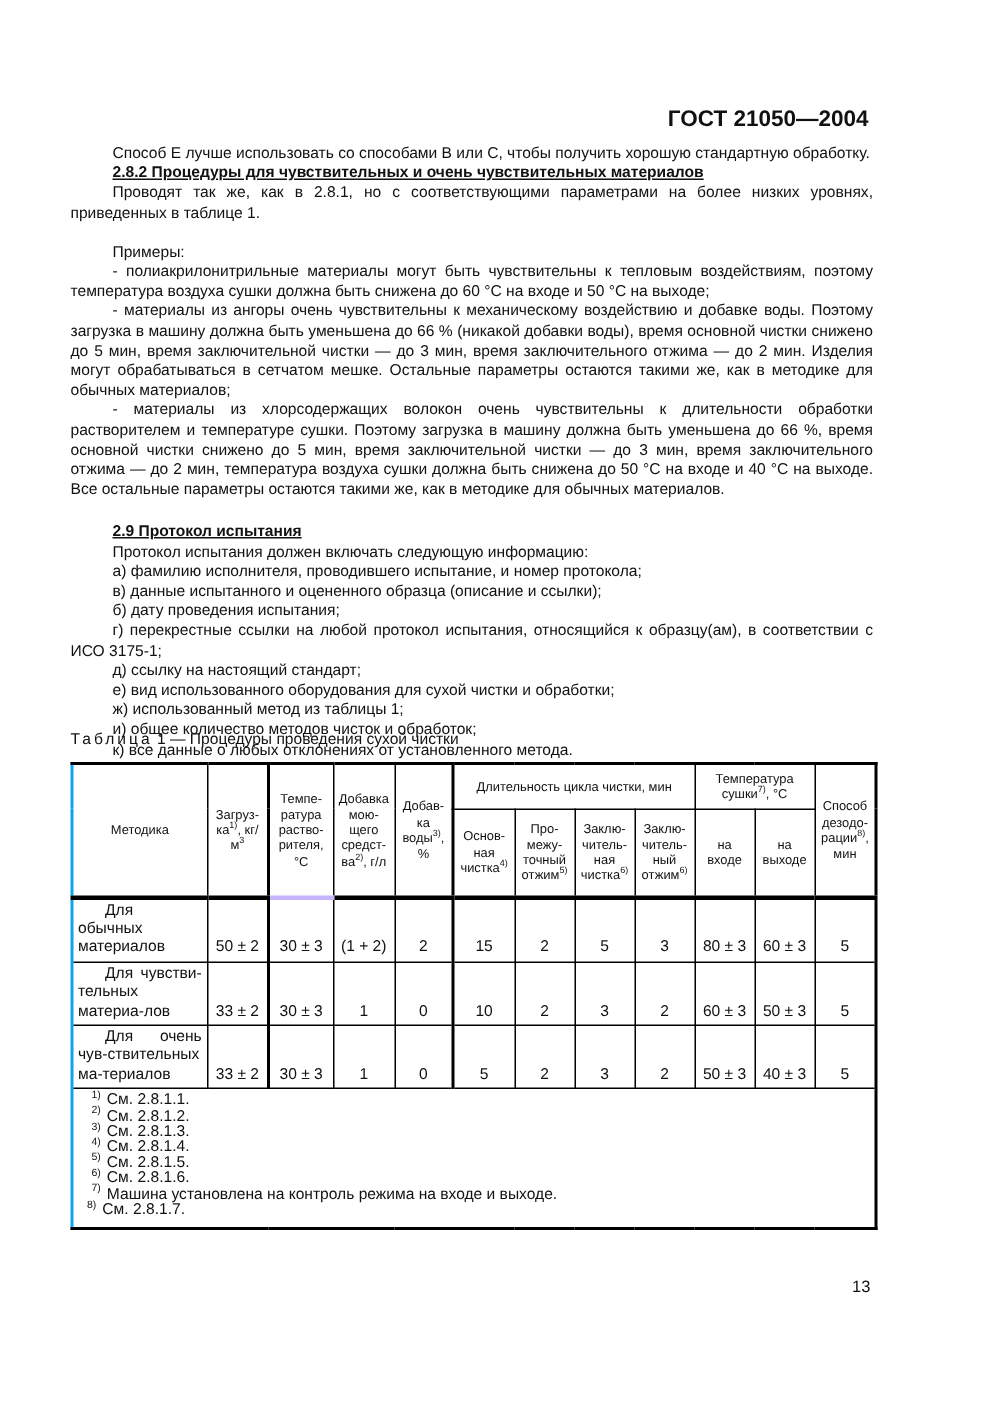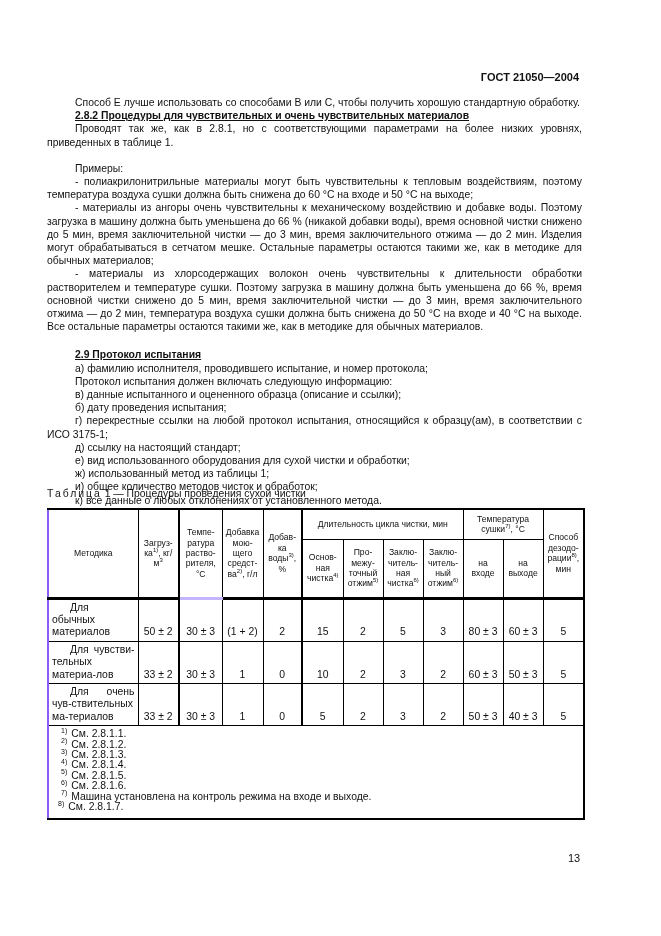--- a/index.html
+++ b/index.html
@@ -1,31 +1,31 @@
 <!DOCTYPE html>
 <html><head>
 <meta charset="utf-8">
 <style>
   html, body { margin: 0; padding: 0; background: #ffffff; }
   body { width: 661px; height: 936px; position: relative; overflow: hidden;
          font-family: "Liberation Sans", sans-serif; color: #111; font-size: 10.4px; }
-  .page-header { position: absolute; top: 71px; right: 82px; font-weight: bold; font-size: 11px; }
+  .page-header { position: absolute; top: 71px; right: 82px; font-weight: bold; font-size: 15px; }
   .body-text { position: absolute; left: 47px; width: 535px; top: 96px; line-height: 13.2px; }
   .body-text p { margin: 0; text-align: justify; text-indent: 28px; }
   .body-text .heading { font-weight: bold; text-decoration: underline; }
   .gap { height: 13px; }
   .gap-lg { height: 15px; }
   .caption { position: absolute; left: 47px; top: 488px; font-size: 10.4px; }
   .caption .spaced { letter-spacing: 2px; }
   table.t1 { position: absolute; left: 47px; top: 508px; width: 536px;
              border-collapse: collapse; font-size: 8.6px; table-layout: fixed; }
   table.t1 td, table.t1 th { border: 1px solid #000; padding: 0 2px; font-weight: normal;
              text-align: center; vertical-align: middle; line-height: 10.4px; }
   table.t1 tr.head-bottom th { border-bottom: 3px solid #000; }
-  table.t1 .thick-l { border-left: 2px solid #8b5cf6; margin-top: 41px; }
+  table.t1 .thick-l { border-left: 2px solid #0ea5e9; margin-top: 41px; }
   table.t1 .thick-r { border-right: 2px solid #000; }
   table.t1 .outer-t th { border-top: 2px solid #000; }
   table.t1 td.data { font-size: 10.4px; vertical-align: bottom; padding-bottom: 3px; }
   table.t1 td.mth { text-align: justify; text-align-last: left; font-size: 10.4px;
              line-height: 12.4px; padding: 2px 3px; vertical-align: top; }
   table.t1 td.mth span { display: block; text-indent: 18px; }
   table.t1 td.notes { text-align: left; font-size: 10.4px; line-height: 10.4px; padding: 3px 6px 6px 12px;
              border-bottom: 2px solid #000; border-right: 2px solid #000; }
   sup { font-size: 6px; vertical-align: super; line-height: 0; }
   .fn sup { font-size: 7px; margin-right: 4px; }
@@ -40,22 +40,22 @@
   <p>Способ Е лучше использовать со способами В или С, чтобы получить хорошую стандартную обработку.</p>
   <p class="heading">2.8.2  Процедуры для чувствительных и очень чувствительных материалов</p>
   <p>Проводят так же, как в 2.8.1, но с соответствующими параметрами на более низких уровнях, приведенных в таблице 1.</p>
   <div class="gap"></div>
   <p>Примеры:</p>
   <p>-  полиакрилонитрильные материалы могут быть чувствительны к тепловым воздействиям, поэтому температура воздуха сушки должна быть снижена до 60 °С на входе и 50 °С на выходе;</p>
   <p>-  материалы из ангоры очень чувствительны к механическому воздействию и добавке воды. Поэтому загрузка в машину должна быть уменьшена до 66 % (никакой добавки воды), время основной чистки снижено до 5 мин, время заключительной чистки — до 3 мин, время заключительного отжима — до 2 мин. Изделия могут обрабатываться в сетчатом мешке. Остальные параметры остаются такими же, как в методике для обычных материалов;</p>
   <p>-  материалы из хлорсодержащих волокон очень чувствительны к длительности обработки растворителем и температуре сушки. Поэтому загрузка в машину должна быть уменьшена до 66 %, время основной чистки снижено до 5 мин, время заключительной чистки — до 3 мин, время заключительного отжима — до 2 мин, температура воздуха сушки должна быть снижена до 50 °С на входе и 40 °С на выходе. Все остальные параметры остаются такими же, как в методике для обычных материалов.</p>
   <div class="gap-lg"></div>
   <p class="heading">2.9  Протокол испытания</p>
+  <p>Протокол испытания должен включать следующую информацию:</p>
   <p>а)  фамилию исполнителя, проводившего испытание, и номер протокола;</p>
-  <p>Протокол испытания должен включать следующую информацию:</p>
   <p>в)  данные испытанного и оцененного образца (описание и ссылки);</p>
   <p>б)  дату проведения испытания;</p>
   <p>г)  перекрестные ссылки на любой протокол испытания, относящийся к образцу(ам), в соответствии с ИСО 3175-1;</p>
   <p>д)  ссылку на настоящий стандарт;</p>
   <p>е)  вид использованного оборудования для сухой чистки и обработки;</p>
   <p>ж)  использованный метод из таблицы 1;</p>
   <p>и)  общее количество методов чисток и обработок;</p>
   <p>к)  все данные о любых отклонениях от установленного метода.</p>
 </div>
 

